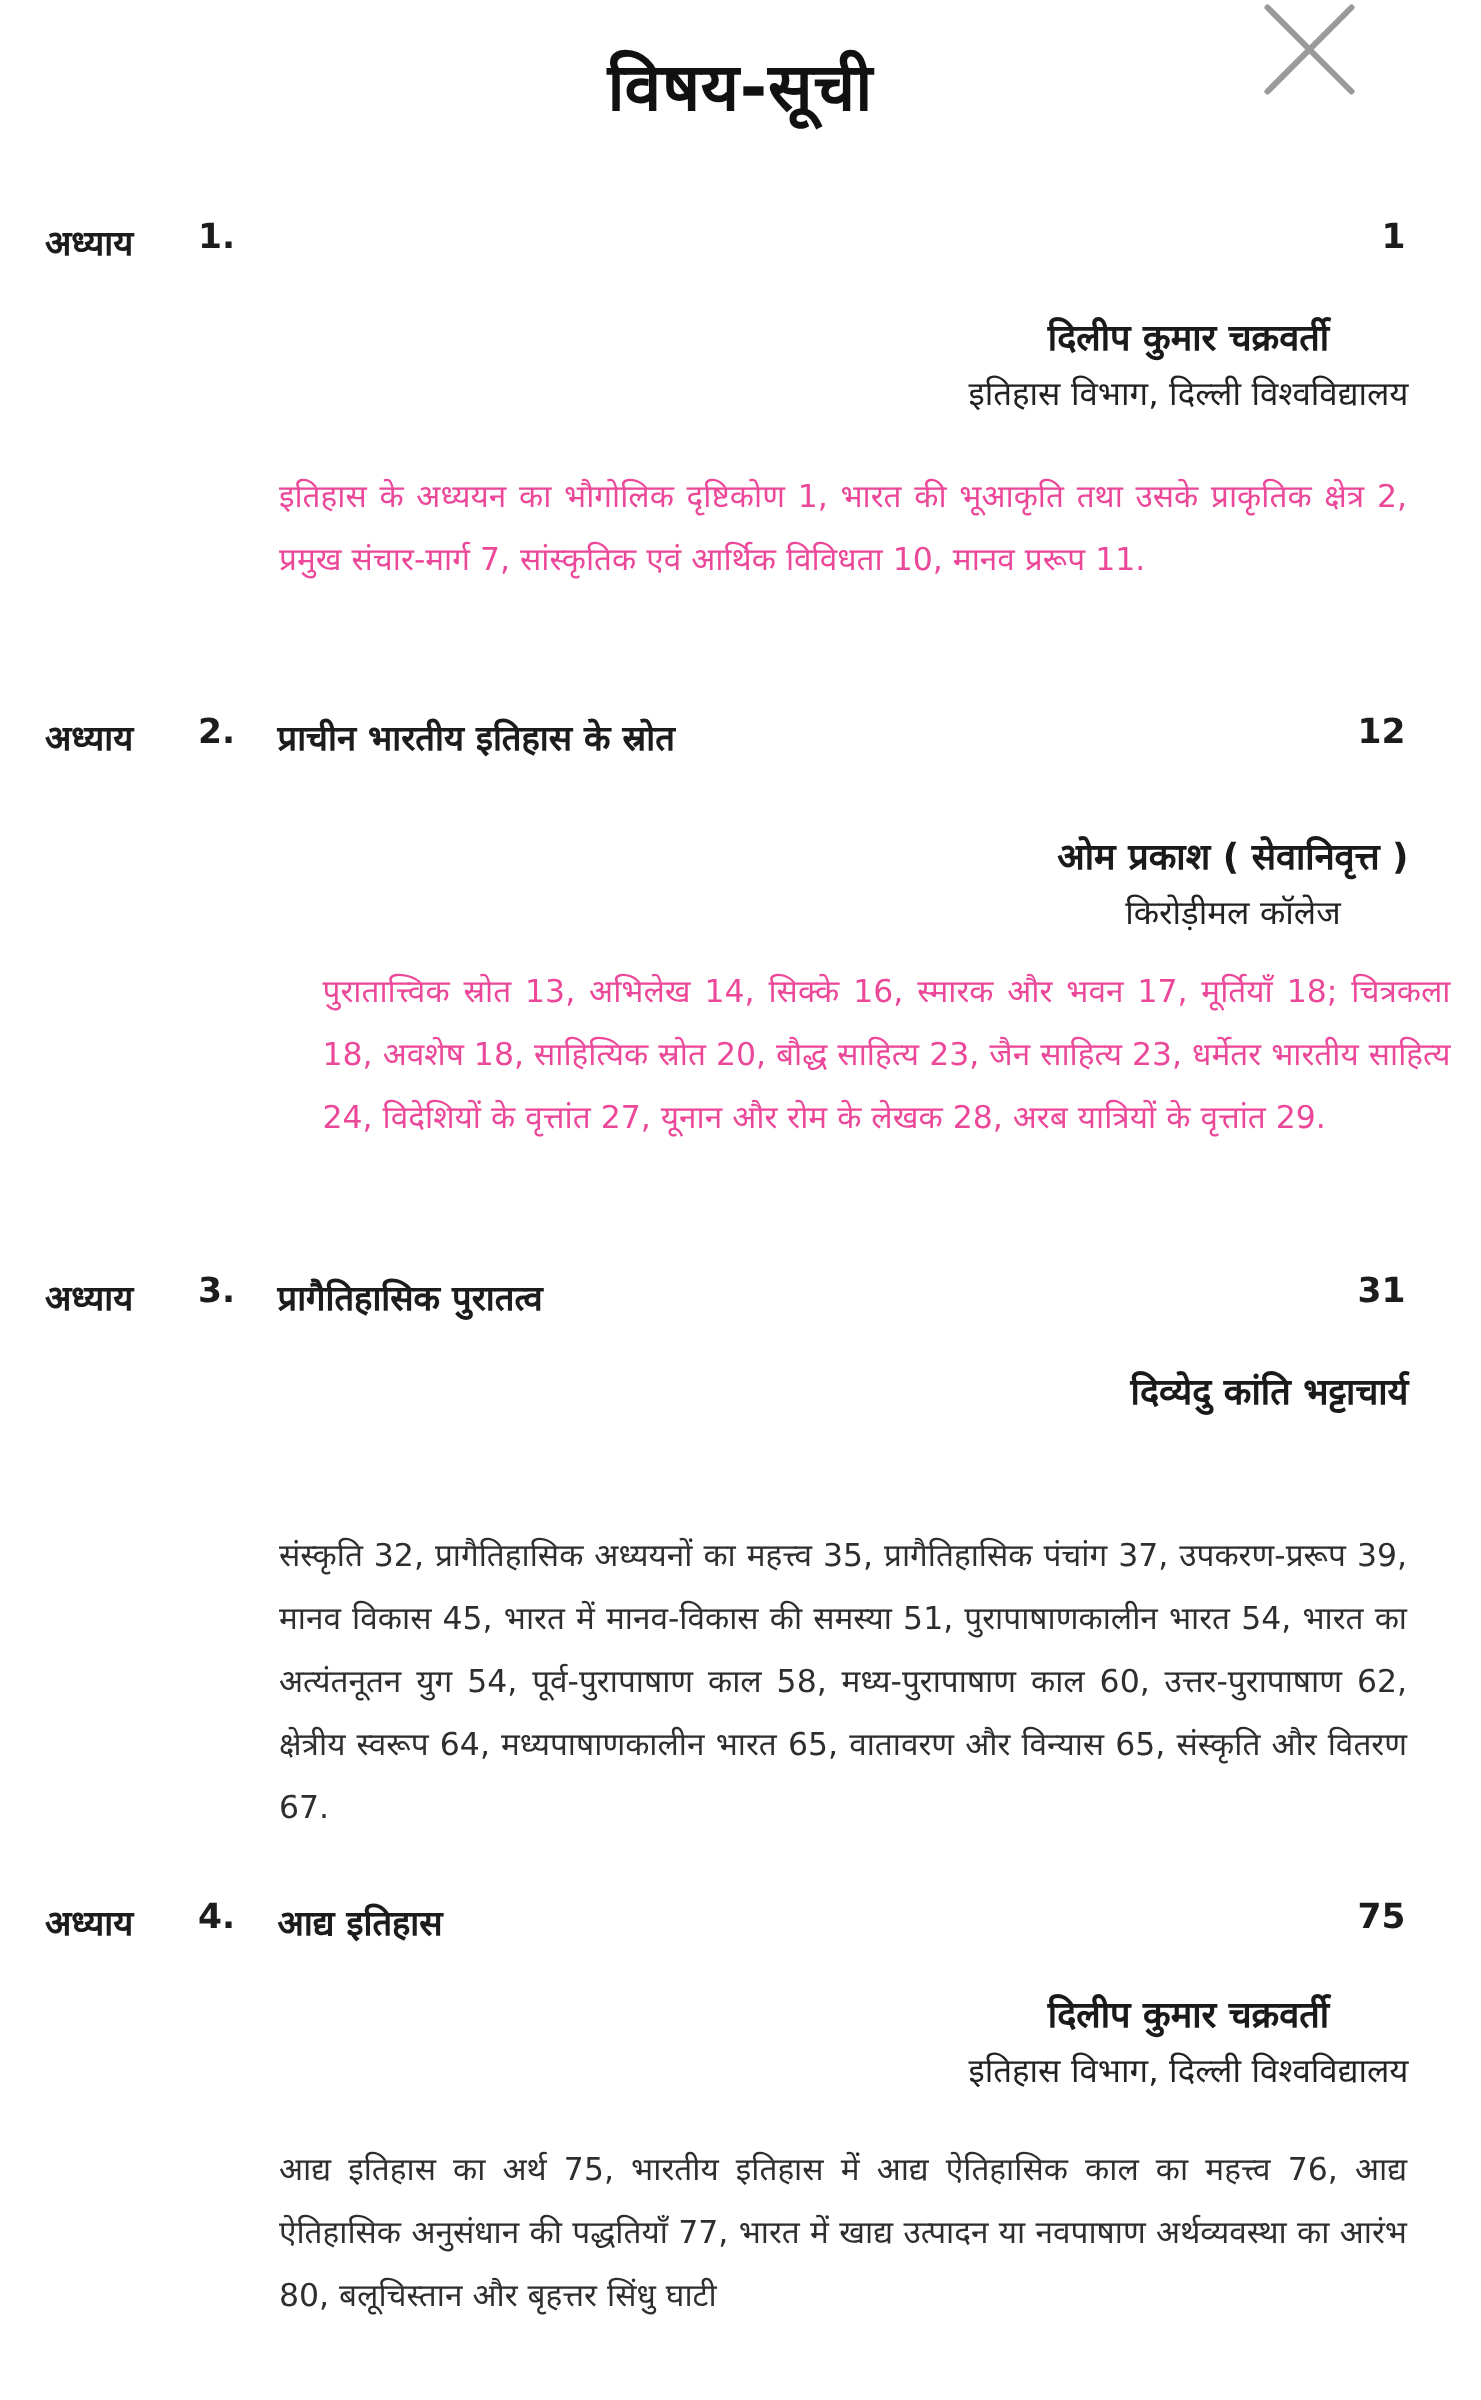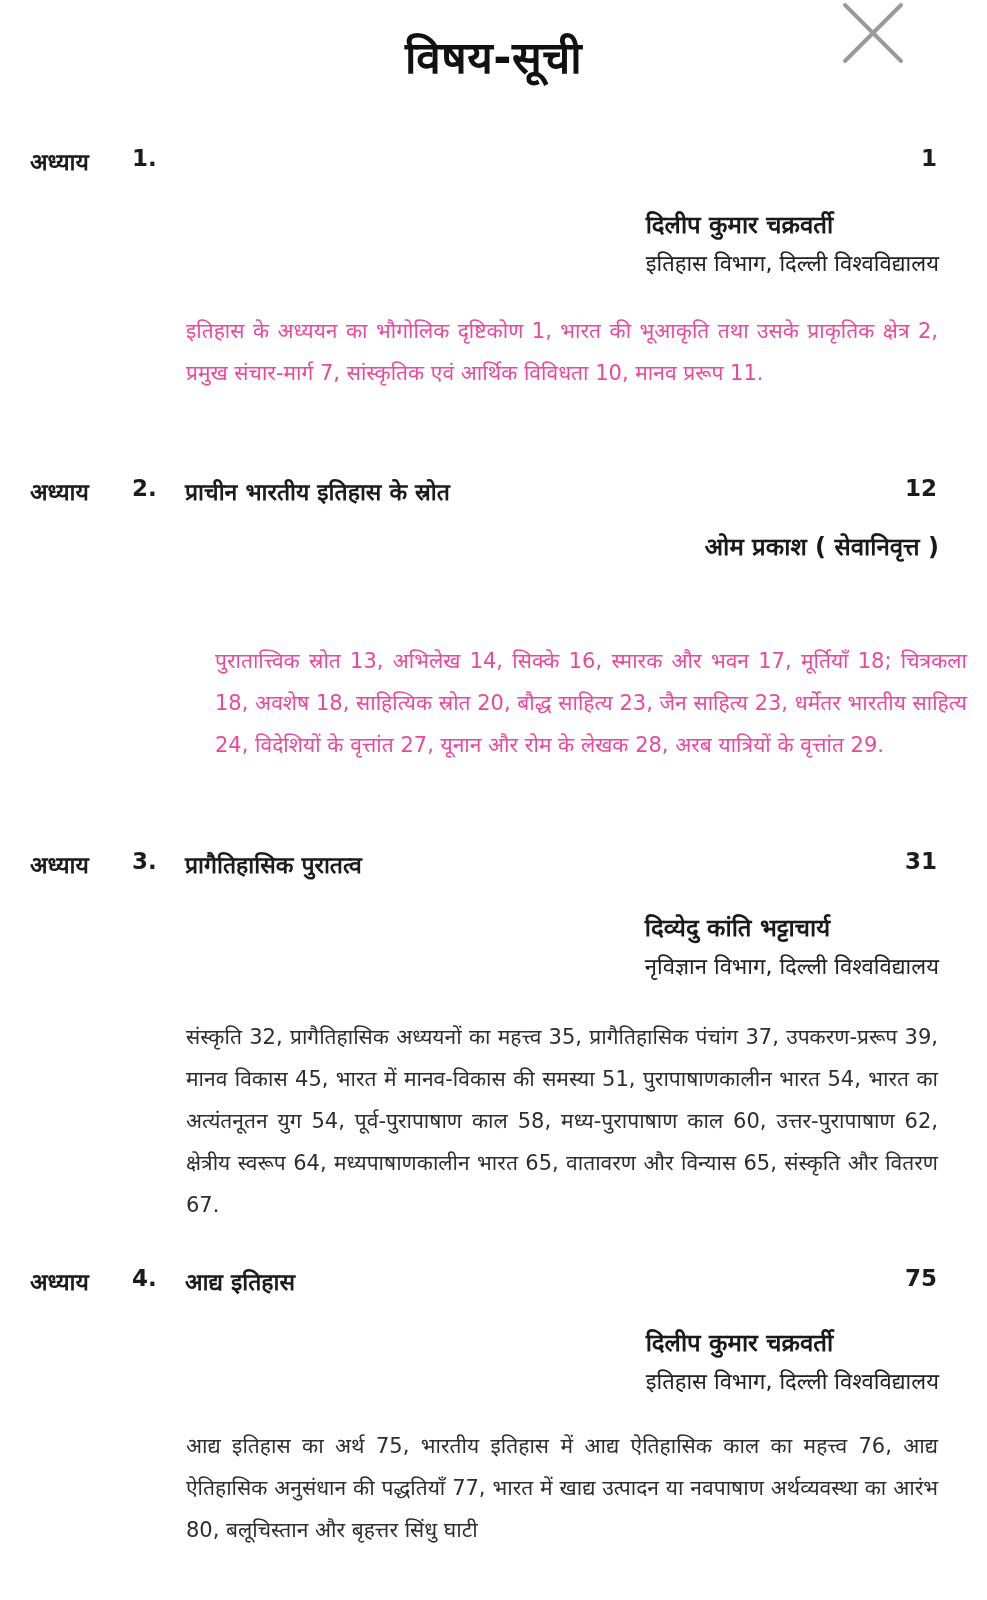--- a/index.html
+++ b/index.html
@@ -69,21 +69,21 @@
       white-space: nowrap;
     }
     .chapter-page {
       position: absolute;
       right: 0;
       top: 0;
     }
     .author-block {
       position: absolute;
       right: 48px;
-      text-align: left;
+      text-align: center;
     }
     .author-name {
       font-size: 24px;
       font-weight: bold;
       color: #1a1a1a;
       line-height: 40px;
       white-space: nowrap;
     }
     .author-affil {
       font-size: 22px;
@@ -127,36 +127,36 @@
   <div class="topics" style="top:165px;">इतिहास के अध्ययन का भौगोलिक दृष्टिकोण 1, भारत की भूआकृति तथा उसके प्राकृतिक क्षेत्र 2, प्रमुख संचार-मार्ग 7, सांस्कृतिक एवं आर्थिक विविधता 10, मानव प्ररूप 11.</div>
 </div>
 
 <div class="chapter" style="top:475px;">
   <div class="chapter-head">
     <span class="chapter-label">अध्याय</span>
     <span class="chapter-num">2.</span>
     <span class="chapter-title">प्राचीन भारतीय इतिहास के स्रोत</span>
     <span class="chapter-page">12</span>
   </div>
-  <div class="author-block" style="top:52px;margin-left:36px;">
+  <div class="author-block" style="top:76px;margin-left:36px;">
     <div class="author-name">ओम प्रकाश ( सेवानिवृत्त )</div>
+    <div class="author-affil">किरोड़ीमल कॉलेज</div>
   </div>
   <div class="topics" style="top:165px;margin-left:29px;">पुरातात्त्विक स्रोत 13, अभिलेख 14, सिक्के 16, स्मारक और भवन 17, मूर्तियाँ 18; चित्रकला 18, अवशेष 18, साहित्यिक स्रोत 20, बौद्ध साहित्य 23, जैन साहित्य 23, धर्मेतर भारतीय साहित्य 24, विदेशियों के वृत्तांत 27, यूनान और रोम के लेखक 28, अरब यात्रियों के वृत्तांत 29.</div>
 </div>
 
 <div class="chapter" style="top:848px;">
   <div class="chapter-head">
     <span class="chapter-label">अध्याय</span>
     <span class="chapter-num">3.</span>
     <span class="chapter-title">प्रागैतिहासिक पुरातत्व</span>
     <span class="chapter-page">31</span>
   </div>
   <div class="author-block" style="top:60px;">
     <div class="author-name">दिव्येदु कांति भट्टाचार्य</div>
-    <div class="author-affil">नृविज्ञान विभाग, दिल्ली विश्वविद्यालय</div>
   </div>
   <div class="topics faded" style="top:168px; line-height:42px;">संस्कृति 32, प्रागैतिहासिक अध्ययनों का महत्त्व 35, प्रागैतिहासिक पंचांग 37, उपकरण-प्ररूप 39, मानव विकास 45, भारत में मानव-विकास की समस्या 51, पुरापाषाणकालीन भारत 54, भारत का अत्यंतनूतन युग 54, पूर्व-पुरापाषाण काल 58, मध्य-पुरापाषाण काल 60, उत्तर-पुरापाषाण 62, क्षेत्रीय स्वरूप 64, मध्यपाषाणकालीन भारत 65, वातावरण और विन्यास 65, संस्कृति और वितरण 67.</div>
 </div>
 
 <div class="chapter" style="top:1265px;">
   <div class="chapter-head">
     <span class="chapter-label">अध्याय</span>
     <span class="chapter-num">4.</span>
     <span class="chapter-title">आद्य इतिहास</span>
     <span class="chapter-page">75</span>

